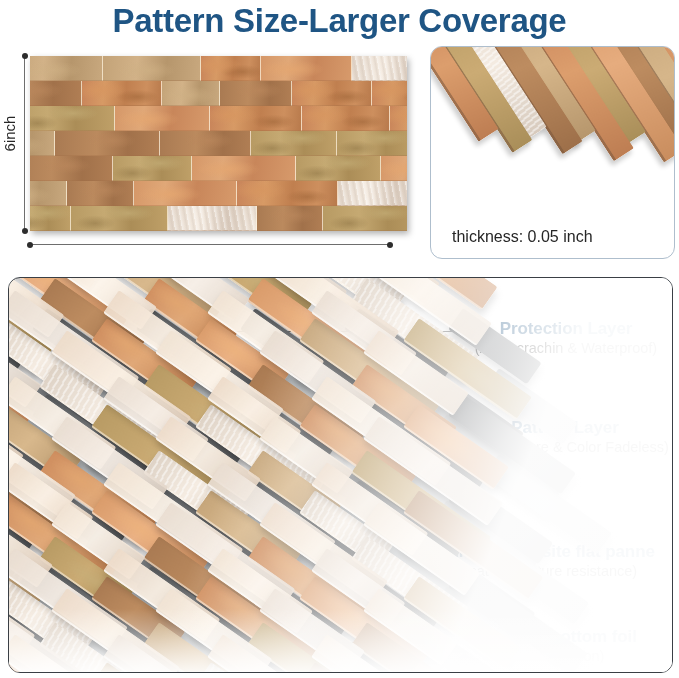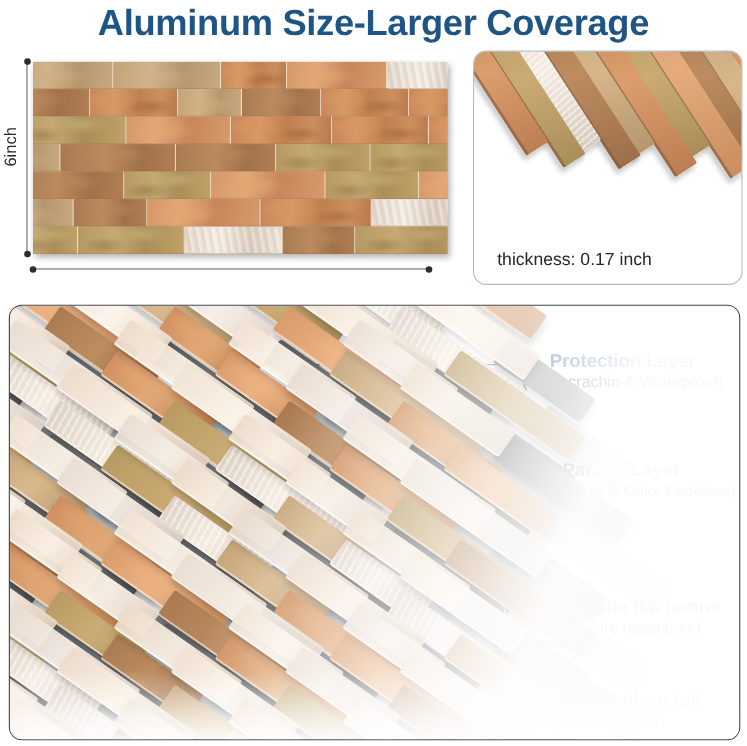--- a/index.html
+++ b/index.html
@@ -248,21 +248,21 @@
   }
   .lbl .lbl-sub {
     font-size: 14.5px;
     color: #272727;
     line-height: 19px;
   }
 </style>
 </head>
 <body>
 
-<div class="page-title">Aluminum Size-Larger Coverage</div>
+<div class="page-title">Pattern Size-Larger Coverage</div>
 
 <div class="size-panel">
 
   <div class="tile-sheet" id="tileSheet">
       <div class="tile-row" style="top: 0px;"><div class="tile t-e" style="width: 91px; margin-left: -18px;"></div><div class="tile t-e" style="width: 98px; margin-left: 0px;"></div><div class="tile t-a" style="width: 60px; margin-left: 0px;"></div><div class="tile t-c" style="width: 91px; margin-left: 0px;"></div><div class="tile t-m2" style="width: 89px; margin-left: 0px;"></div></div>
       <div class="tile-row" style="top: 25px;"><div class="tile t-d" style="width: 94px; margin-left: -42px;"></div><div class="tile t-a" style="width: 80px; margin-left: 0px;"></div><div class="tile t-e" style="width: 58px; margin-left: 0px;"></div><div class="tile t-d" style="width: 72px; margin-left: 0px;"></div><div class="tile t-a" style="width: 80px; margin-left: 0px;"></div><div class="tile t-a" style="width: 74px; margin-left: 0px;"></div></div>
       <div class="tile-row" style="top: 50px;"><div class="tile t-b" style="width: 103px; margin-left: -18px;"></div><div class="tile t-c" style="width: 95px; margin-left: 0px;"></div><div class="tile t-a" style="width: 92px; margin-left: 0px;"></div><div class="tile t-a" style="width: 88px; margin-left: 0px;"></div><div class="tile t-a" style="width: 65px; margin-left: 0px;"></div></div>
       <div class="tile-row" style="top: 75px;"><div class="tile t-e" style="width: 67px; margin-left: -42px;"></div><div class="tile t-d" style="width: 105px; margin-left: 0px;"></div><div class="tile t-d" style="width: 91px; margin-left: 0px;"></div><div class="tile t-b" style="width: 86px; margin-left: 0px;"></div><div class="tile t-b" style="width: 79px; margin-left: 0px;"></div></div>
       <div class="tile-row" style="top: 100px;"><div class="tile t-d" style="width: 101px; margin-left: -18px;"></div><div class="tile t-b" style="width: 79px; margin-left: 0px;"></div><div class="tile t-c" style="width: 104px; margin-left: 0px;"></div><div class="tile t-b" style="width: 85px; margin-left: 0px;"></div><div class="tile t-c" style="width: 80px; margin-left: 0px;"></div></div>
       <div class="tile-row" style="top: 125px;"><div class="tile t-e" style="width: 79px; margin-left: -42px;"></div><div class="tile t-d" style="width: 67px; margin-left: 0px;"></div><div class="tile t-c" style="width: 103px; margin-left: 0px;"></div><div class="tile t-a" style="width: 101px; margin-left: 0px;"></div><div class="tile t-m2" style="width: 85px; margin-left: 0px;"></div></div>
@@ -283,21 +283,21 @@
       <div class="slat" style="left: 82px; top: -36px; width: 172px; background: linear-gradient(100deg, rgb(169, 122, 82), rgb(189, 140, 96) 45%, rgb(157, 111, 73)); z-index: 17;"></div>
       <div class="slat" style="left: 106px; top: -30px; width: 152px; background: linear-gradient(100deg, rgb(195, 163, 120), rgb(214, 182, 138) 45%, rgb(182, 150, 108)); z-index: 16;"></div>
       <div class="slat" style="left: 130px; top: -34px; width: 178px; background: linear-gradient(100deg, rgb(200, 132, 90), rgb(220, 158, 109) 45%, rgb(189, 125, 82)); z-index: 15;"></div>
       <div class="slat" style="left: 154px; top: -32px; width: 156px; background: linear-gradient(100deg, rgb(183, 154, 99), rgb(203, 171, 116) 48%, rgb(169, 142, 89)); z-index: 14;"></div>
       <div class="slat" style="left: 178px; top: -36px; width: 182px; background: linear-gradient(100deg, rgb(215, 154, 107), rgb(230, 172, 126) 40%, rgb(201, 141, 94)); z-index: 13;"></div>
       <div class="slat" style="left: 202px; top: -30px; width: 158px; background: linear-gradient(100deg, rgb(169, 122, 82), rgb(189, 140, 96) 45%, rgb(157, 111, 73)); z-index: 12;"></div>
       <div class="slat" style="left: 226px; top: -34px; width: 186px; background: linear-gradient(100deg, rgb(195, 163, 120), rgb(214, 182, 138) 45%, rgb(182, 150, 108)); z-index: 11;"></div>
       <div class="slat" style="left: 250px; top: -32px; width: 162px; background: linear-gradient(100deg, rgb(200, 132, 90), rgb(220, 158, 109) 45%, rgb(189, 125, 82)); z-index: 10;"></div>
       <div class="slat" style="left: 274px; top: -36px; width: 190px; background: repeating-linear-gradient(82deg, rgba(255, 255, 255, 0.5) 0px, rgba(255, 255, 255, 0.5) 2px, rgba(0, 0, 0, 0) 2px, rgba(0, 0, 0, 0) 5px), linear-gradient(100deg, rgb(223, 210, 198), rgb(244, 235, 225) 45%, rgb(214, 201, 188)); z-index: 9;"></div>
     </div>
-  <div class="thickness-label">thickness: 0.17 inch</div>
+  <div class="thickness-label">thickness: 0.05 inch</div>
 </div>
 
 <div class="layer-panel">
   <div class="layer-stage" id="layerStage">
       <div style="position: absolute; left: 0px; top: 0px; width: 663px; height: 394px; z-index: 1;">
         <div class="lyr" style="left: -30px; top: 90px; width: 96px; height: 26px; box-shadow: rgba(0, 0, 0, 0.2) 4px 5px 7px; background: linear-gradient(100deg, rgb(185, 189, 192), rgb(207, 211, 214) 45%, rgb(174, 178, 181));"></div>
         <div class="lyr" style="left: -30px; top: 176px; width: 138px; height: 26px; box-shadow: rgba(0, 0, 0, 0.2) 4px 5px 7px; background: linear-gradient(100deg, rgb(185, 189, 192), rgb(207, 211, 214) 45%, rgb(174, 178, 181));"></div>
         <div class="lyr" style="left: -30px; top: 262px; width: 110px; height: 26px; box-shadow: rgba(0, 0, 0, 0.2) 4px 5px 7px; background: linear-gradient(100deg, rgb(185, 189, 192), rgb(207, 211, 214) 45%, rgb(174, 178, 181));"></div>
         <div class="lyr" style="left: -30px; top: 348px; width: 152px; height: 26px; box-shadow: rgba(0, 0, 0, 0.2) 4px 5px 7px; background: linear-gradient(100deg, rgb(185, 189, 192), rgb(207, 211, 214) 45%, rgb(174, 178, 181));"></div>
         <div class="lyr" style="left: 22px; top: 136px; width: 124px; height: 26px; box-shadow: rgba(0, 0, 0, 0.2) 4px 5px 7px; background: linear-gradient(100deg, rgb(185, 189, 192), rgb(207, 211, 214) 45%, rgb(174, 178, 181));"></div>

